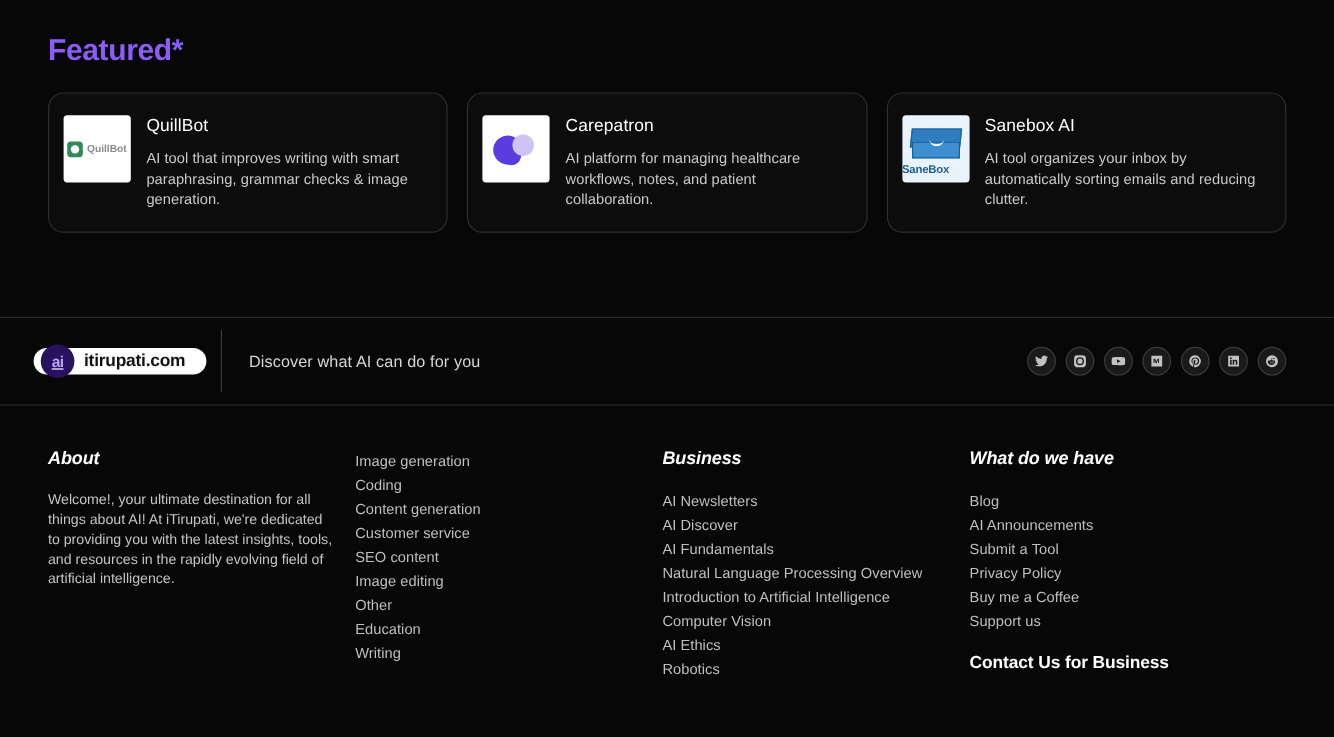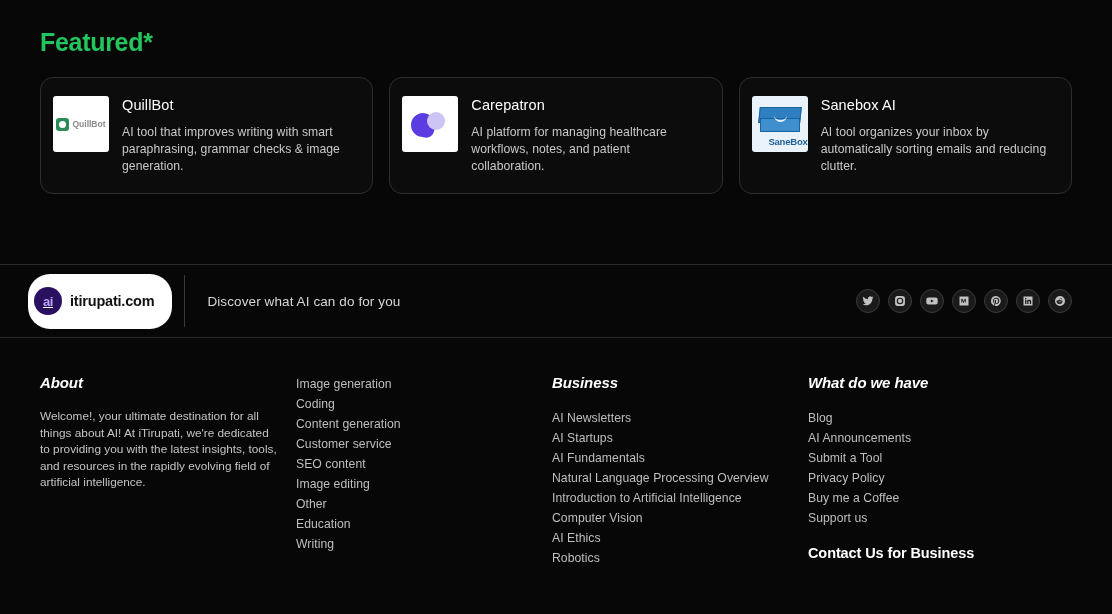--- a/index.html
+++ b/index.html
@@ -9,21 +9,21 @@
     font-family:"Liberation Sans", sans-serif;
     color:#ffffff;
     overflow:hidden;
   }
   .page { width:1112px; height:614px; position:relative; }
 
   
   .featured-section { padding:28px 40px 0 40px; }
   .featured-title {
     font-size:25px; font-weight:bold; letter-spacing:-0.3px;
-    color:#22c55e; margin-bottom:20px;
+    color:#8b5cf6; margin-bottom:20px;
   }
   .cards-row { display:flex; gap:16px; }
   .card {
     flex:1 1 0;
     border:1px solid #2e2e2e;
     border-radius:13px;
     background:#0c0c0c;
     padding:18px 20px 18px 12px;
     display:flex;
     gap:13px;
@@ -78,36 +78,36 @@
   }
   .lg-sane .box-front {
     position:absolute; left:8px; top:22px; width:40px; height:14px;
     background:#3f8fcf; border:1px solid #17639f;
   }
   .lg-sane .box-smile {
     position:absolute; left:22px; top:18px; width:13px; height:8px;
     border-bottom:2px solid #eaf3fb; border-radius:0 0 9px 9px;
   }
   .lg-sane .sane-text {
-    position:absolute; left:0; right:0; bottom:5px; text-align:right;
+    position:absolute; left:0; right:0; bottom:5px; text-align:left;
     font-size:9.5px; font-weight:bold; color:#1e5f96; letter-spacing:-0.2px;
   }
 
   
   .hr { height:1px; background:#2a2a2a; width:100%; }
   .sp-before-bar { height:70px; }
 
   
   .brand-bar {
     height:72px; display:flex; align-items:center;
     padding:0 40px 0 28px;
   }
   .brand-pill {
     background:#ffffff; border-radius:22px;
-    height:55px; display:flex; align-items:center; gap:8px;
+    height:22px; display:flex; align-items:center; gap:8px;
     padding:0 18px 0 6px;
     text-decoration:underline;
   }
   .brand-circle {
     width:28px; height:28px; border-radius:50%;
     background:#2a1160;
     display:flex; align-items:center; justify-content:center;
     font-size:13px; font-weight:bold; color:#b9a6f5;
     letter-spacing:-0.5px;
   }
@@ -268,21 +268,21 @@
         <li>Other</li>
         <li>Education</li>
         <li>Writing</li>
       </ul>
     </div>
 
     <div class="fcol fcol-res">
       <div class="fhead">Business</div>
       <ul class="flist">
         <li>AI Newsletters</li>
-        <li>AI Startups</li>
+        <li>AI Discover</li>
         <li>AI Fundamentals</li>
         <li>Natural Language Processing Overview</li>
         <li>Introduction to Artificial Intelligence</li>
         <li>Computer Vision</li>
         <li>AI Ethics</li>
         <li>Robotics</li>
       </ul>
     </div>
 
     <div class="fcol fcol-what">

